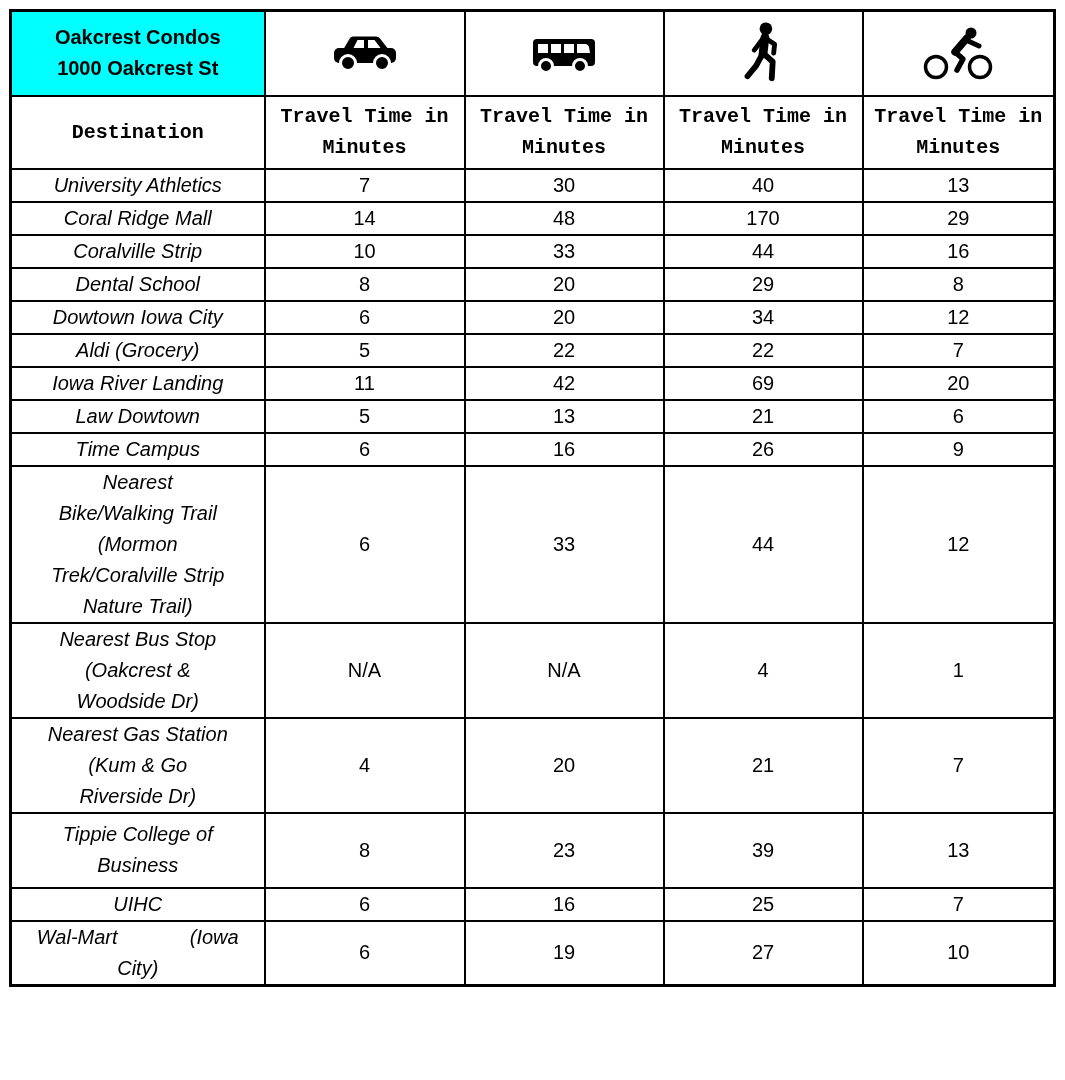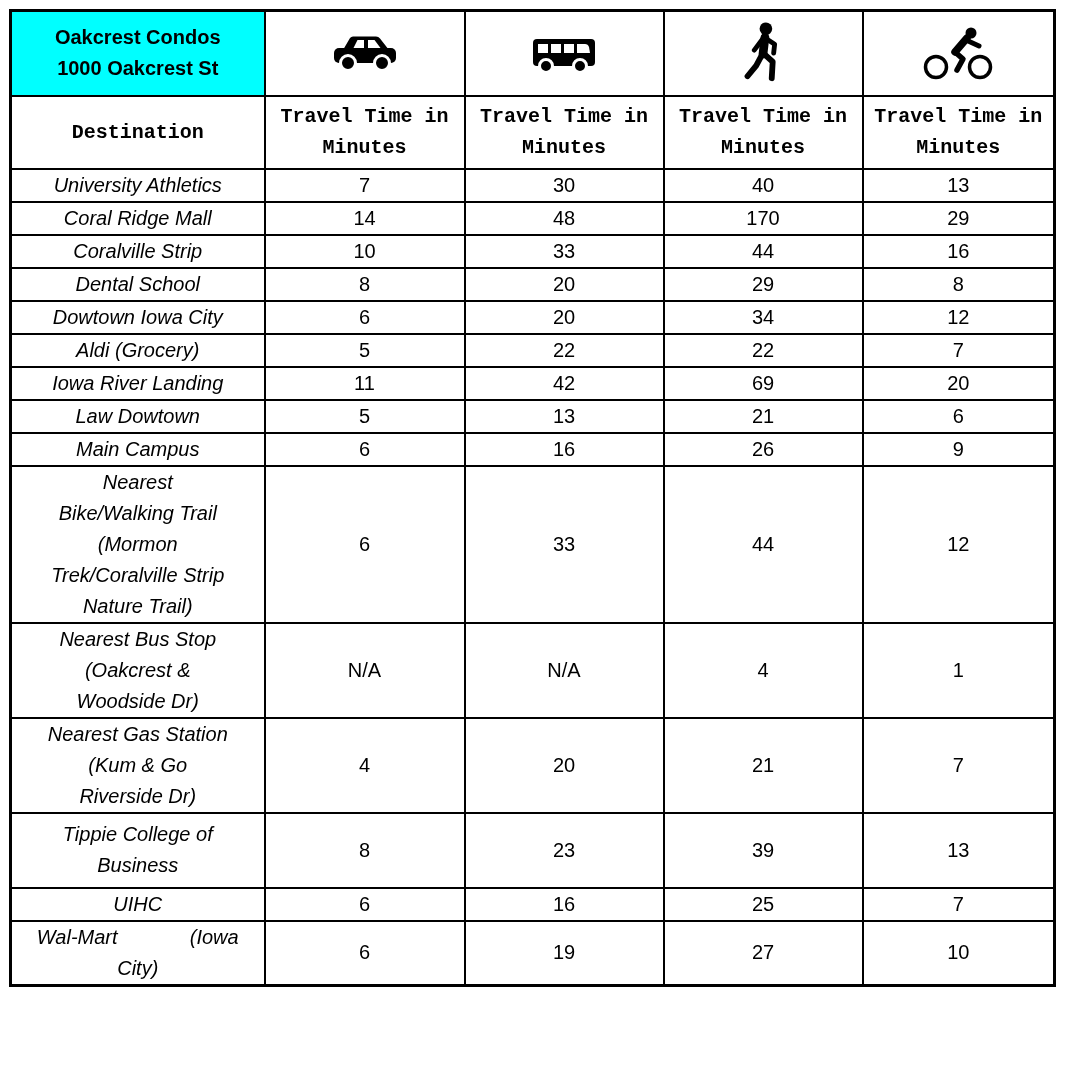--- a/index.html
+++ b/index.html
@@ -179,21 +179,21 @@
       <td>20</td>
     </tr>
     <tr class="r-single">
       <td class="dest">Law Dowtown</td>
       <td>5</td>
       <td>13</td>
       <td>21</td>
       <td>6</td>
     </tr>
     <tr class="r-single">
-      <td class="dest">Main Campus</td>
+      <td class="dest">Time Campus</td>
       <td>6</td>
       <td>16</td>
       <td>26</td>
       <td>9</td>
     </tr>
     <tr class="r-trail">
       <td class="dest">Nearest
 Bike/Walking Trail
 (Mormon
 Trek/Coralville Strip

